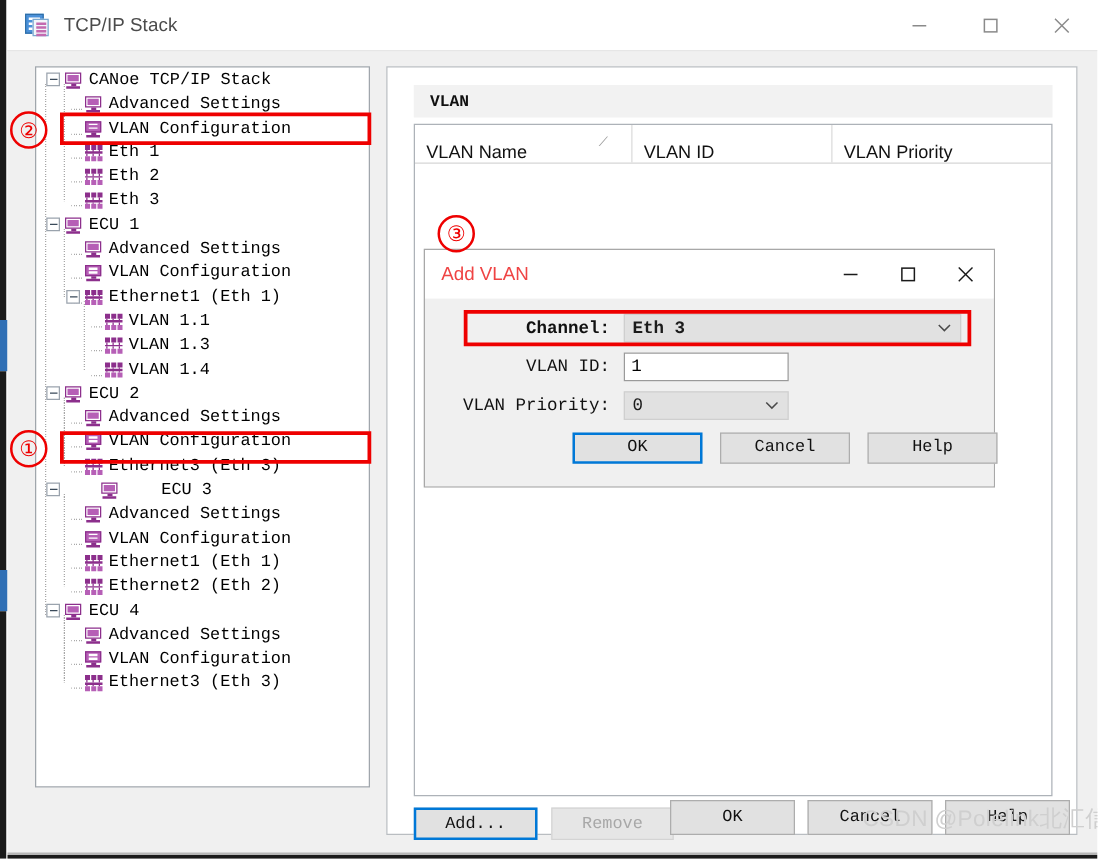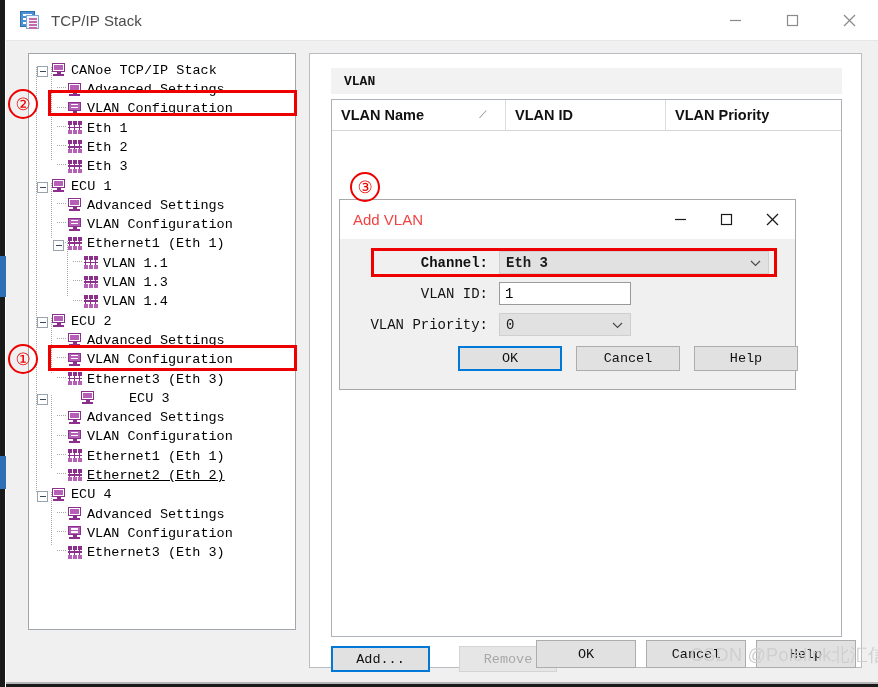--- a/index.html
+++ b/index.html
@@ -136,21 +136,21 @@
     position: relative;
     padding: 4px 0 0 6px;
     font-family: "Liberation Mono", "DejaVu Sans Mono", monospace;
     font-size: 13.5px;
     color: #000000;
   }
   .tnode {
     position: relative;
     height: 19.3px;
     display: flex;
-    align-items: flex-end;
+    align-items: flex-start;
     white-space: nowrap;
   }
   .tnode .lbl { line-height: 1; padding-left: 3px; }
 
   
   .exp {
     width: 11px; height: 11px;
     border: 1px solid #9aa3ad;
     background: #ffffff;
     box-sizing: border-box;
@@ -283,44 +283,43 @@
     background: #ffffff;
     border: 1px solid #adb2b8;
     box-sizing: border-box;
   }
   #vlan-columns {
     display: flex;
     height: 30px;
     border-bottom: 1px solid #d6d6d6;
   }
   .vcol {
-    display: flex; align-items: center;
+    display: flex; align-items: flex-end;
     font-size: 14.5px;
     color: #111;
     padding-left: 9px;
     box-sizing: border-box;
     position: relative;
-    font-weight: bold;
   }
   .vcol + .vcol { border-left: 1px solid #dcdcdc; }
   .vcol .sortmark {
     position: absolute; right: 9px; top: 8px;
     font-size: 11px; color: #999;
     transform: skewX(-14deg);
   }
   #col-name { width: 161px; }
   #col-id   { width: 160px; margin-left: 12px; }
   #col-prio { flex: 1; }
 
   
   #list-actions {
     position: absolute;
     left: 21px; top: 592px;
     display: flex;
-    gap: 29px;
+    gap: 11px;
   }
   .btn {
     font-family: "Liberation Mono", "DejaVu Sans Mono", monospace;
     font-size: 13.5px;
     background: #e1e1e1;
     border: 1px solid #adadad;
     color: #111;
     height: 26px;
     display: flex; align-items: center; justify-content: center;
     box-sizing: border-box;
@@ -761,21 +760,21 @@
             <span class="exp-spacer"></span>
             <span class="ico ico-net">
               <span class="top"></span>
               <span class="stem"></span>
               <span class="bar"></span>
               <span class="stem2"></span>
               <span class="bot"></span>
             </span>
             <span class="lbl">Ethernet1 (Eth 1)</span>
           </div>
-          <div class="tnode" style="padding-left: 18px; text-decoration: underline;">
+          <div class="tnode" style="padding-left: 18px;">
             <div class="dotline-h" style="left: 22px; top: 10px; width: 9px;"></div>
             <span class="exp-spacer"></span>
             <span class="ico ico-net">
               <span class="top"></span>
               <span class="stem"></span>
               <span class="bar"></span>
               <span class="stem2"></span>
               <span class="bot"></span>
             </span>
             <span class="lbl">Ethernet2 (Eth 2)</span>

